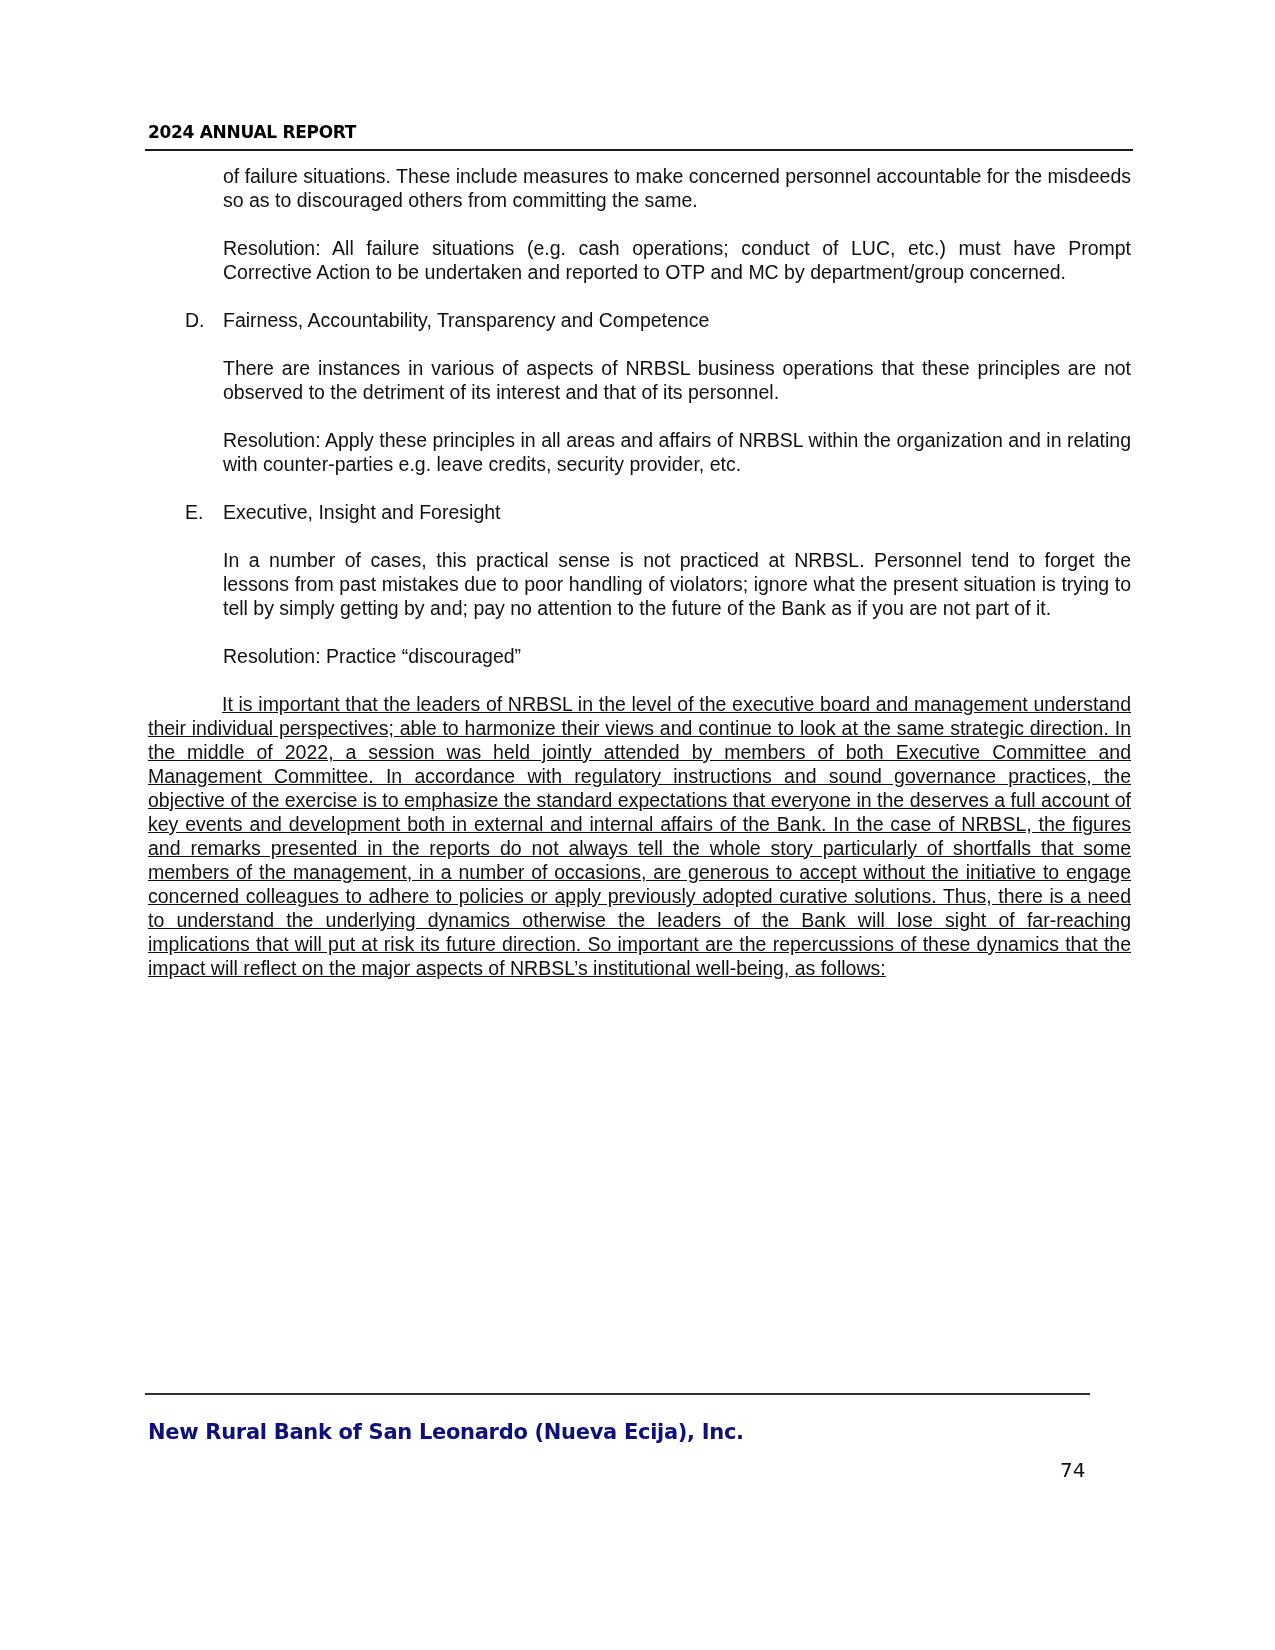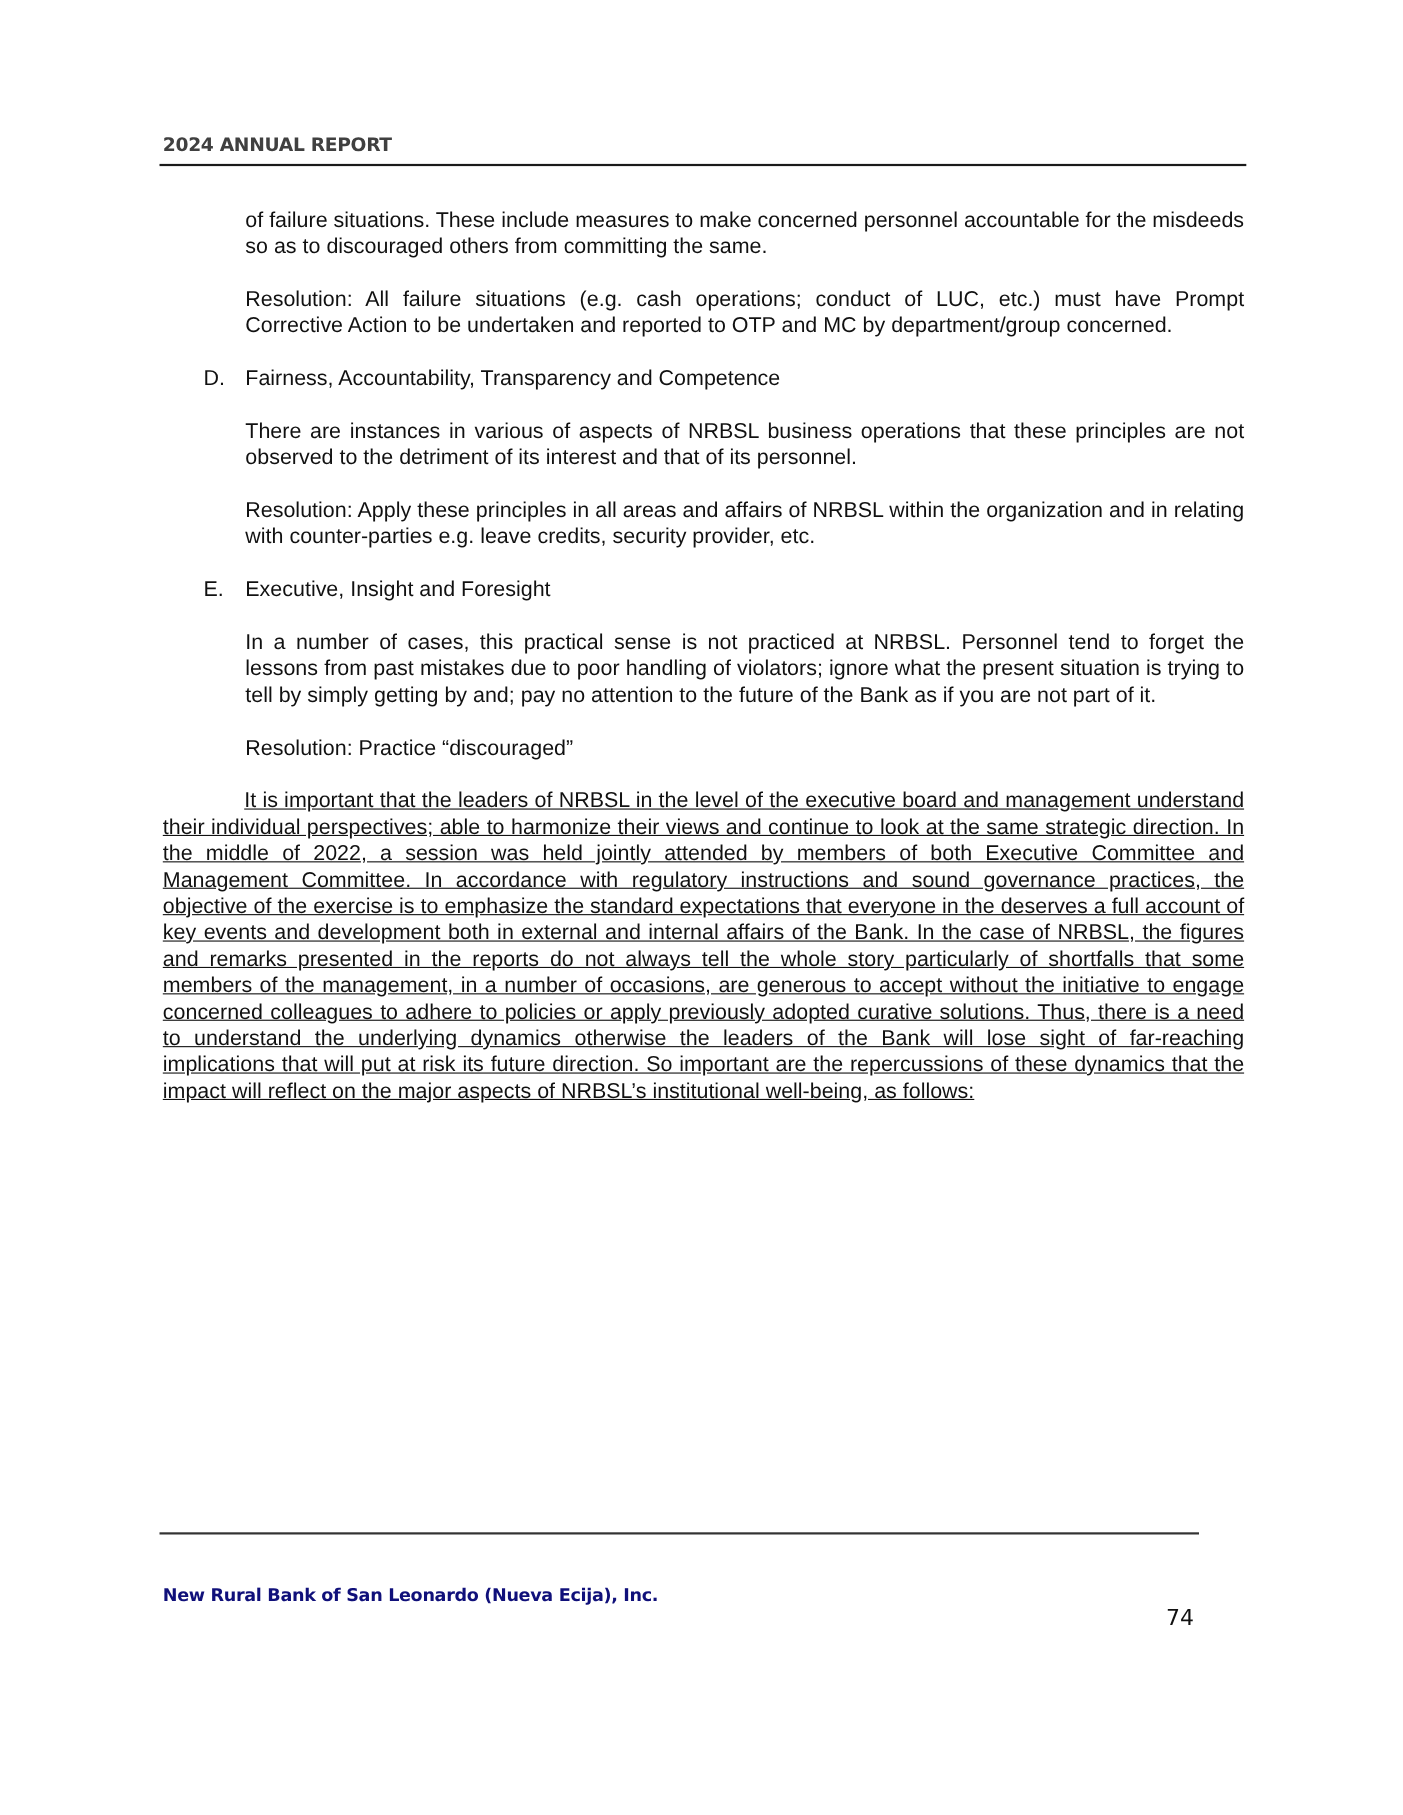--- a/index.html
+++ b/index.html
@@ -15,35 +15,35 @@
       font-family: "Liberation Sans", sans-serif;
       color: #111111;
     }
     .header-title {
       position: absolute;
       left: 148px;
       top: 122px;
       font-family: "DejaVu Sans", sans-serif;
       font-weight: bold;
       font-size: 17px;
-      color: #404040;
+      color: #000000;
       letter-spacing: -0.3px;
     }
     .header-rule {
       position: absolute;
       left: 145px;
       top: 149px;
       width: 988px;
       height: 0;
       border-top: 2px solid #1a1a1a;
     }
     .content {
       position: absolute;
       left: 0;
-      top: 188px;
+      top: 164px;
       width: 1275px;
       font-size: 19.5px;
       line-height: 24px;
     }
     .para {
       text-align: justify;
       margin: 0 0 24px 0;
     }
     .indented {
       margin-left: 223px;
@@ -72,24 +72,23 @@
       width: 945px;
       height: 0;
       border-top: 2px solid #333333;
     }
     .footer-org {
       position: absolute;
       left: 148px;
       top: 1420px;
       font-family: "DejaVu Sans", sans-serif;
       font-weight: bold;
-      font-size: 16px;
+      font-size: 21px;
       color: #10107a;
       letter-spacing: -0.3px;
-      margin-top: 20px;
     }
     .footer-page {
       position: absolute;
       left: 1060px;
       top: 1418px;
       font-family: "DejaVu Sans", sans-serif;
       font-size: 20px;
       color: #111111;
       margin-top: 40px;
     }

